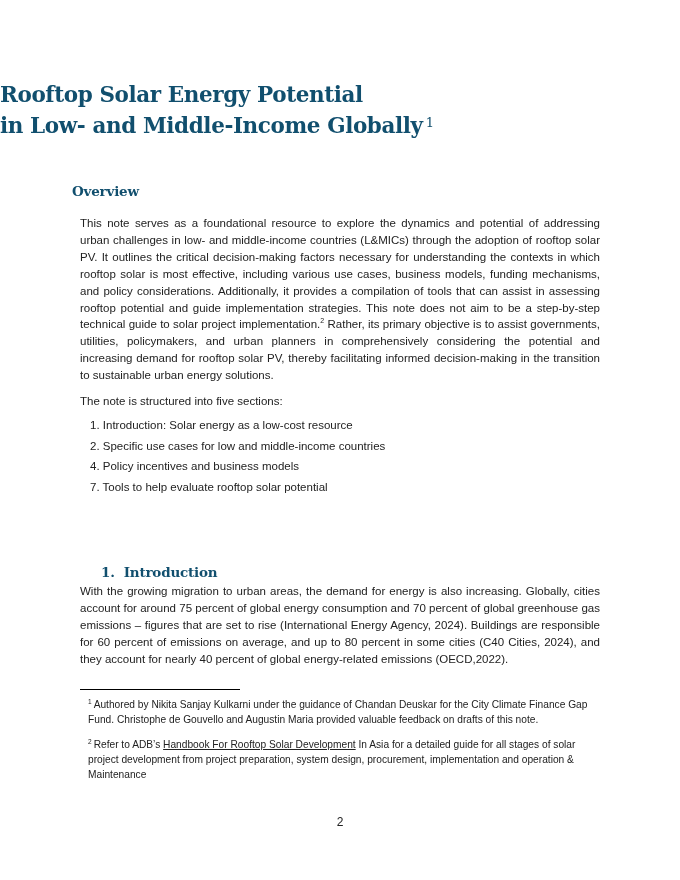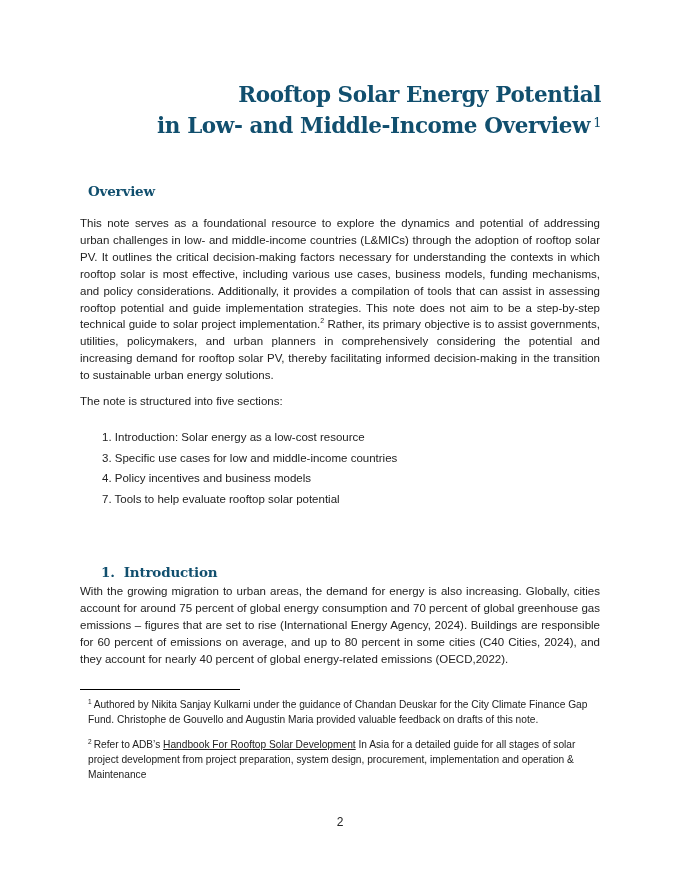--- a/index.html
+++ b/index.html
@@ -1,67 +1,67 @@
 <!DOCTYPE html>
 <html><head>
   <meta charset="utf-8">
   <style>
     html, body { margin: 0; padding: 0; background: #ffffff; }
     body { width: 680px; height: 880px; position: relative; overflow: hidden; }
     .page { position: absolute; left: 0; top: 0; width: 680px; height: 880px; background: #fff; }
     .title {
       position: absolute; left: 0; width: 601px; top: 81px;
-      text-align: right; color: #114f6e;
+      text-align: left; color: #114f6e;
       font-family: "DejaVu Serif", serif; font-weight: bold;
       font-size: 21.5px; line-height: 28px; letter-spacing: -0.4px;
     }
     .title sup { font-weight: normal; font-size: 13px; vertical-align: 6px; margin-left: 3px; }
     .h2 {
       position: absolute; color: #114f6e;
       font-family: "DejaVu Serif", serif; font-weight: bold; font-size: 13.5px;
       letter-spacing: -0.2px;
     }
     .body {
       position: absolute; left: 80px; width: 520px;
       font-family: "Liberation Sans", sans-serif; font-size: 11.5px; color: #222;
       line-height: 16.9px; text-align: justify;
     }
     .body sup { font-size: 7px; vertical-align: 5px; line-height: 0; }
-    .list { position: absolute; left: 90px; top: 417px; margin: 12px; padding: 0; list-style: none;
+    .list { position: absolute; left: 90px; top: 417px; margin: 0; padding: 0; list-style: none;
       font-family: "Liberation Sans", sans-serif; font-size: 11.5px; color: #222; }
     .list li { height: 20.6px; line-height: 16px; }
     .fn-rule { position: absolute; left: 80px; top: 689px; width: 160px; height: 1px; background: #000; }
     .fn {
       position: absolute; left: 88px; width: 515px;
       font-family: "Liberation Sans", sans-serif; font-size: 10.2px; color: #222; line-height: 15px;
     }
     .fn sup { font-size: 6.5px; vertical-align: 4px; line-height: 0; margin-right: 2px; }
     .fn a { color: #222; text-decoration: underline; }
     .pagenum { position: absolute; left: 0; width: 680px; top: 815px; text-align: center;
       font-family: "Liberation Sans", sans-serif; font-size: 12px; color: #222; }
   </style>
 </head>
 <body>
 
 <div class="page">
 
   <div class="title">
     <div>Rooftop Solar Energy Potential</div>
-    <div><span>in Low- and Middle-Income Overview</span><sup>1</sup></div>
+    <div><span>in Low- and Middle-Income Globally</span><sup>1</sup></div>
   </div>
 
-  <div class="h2" style="left:88px; top:183px;">Overview</div>
+  <div class="h2" style="left:72px; top:183px;">Overview</div>
 
   <div class="body" style="top:215px;"><span>This note serves as a foundational resource to explore the dynamics and potential of addressing urban challenges in low- and middle-income countries (L&amp;MICs) through the adoption of rooftop solar PV. It outlines the critical decision-making factors necessary for understanding the contexts in which rooftop solar is most effective, including various use cases, business models, funding mechanisms, and policy considerations. Additionally, it provides a compilation of tools that can assist in assessing rooftop potential and guide implementation strategies. This note does not aim to be a step-by-step technical guide to solar project implementation.</span><sup>2</sup><span> Rather, its primary objective is to assist governments, utilities, policymakers, and urban planners in comprehensively considering the potential and increasing demand for rooftop solar PV, thereby facilitating informed decision-making in the transition to sustainable urban energy solutions.</span></div>
 
   <div class="body" style="top:393px;">The note is structured into five sections:</div>
 
   <ul class="list">
     <li>1. Introduction: Solar energy as a low-cost resource</li>
-    <li>3. Specific use cases for low and middle-income countries</li>
+    <li>2. Specific use cases for low and middle-income countries</li>
     <li>4. Policy incentives and business models</li>
     <li>7. Tools to help evaluate rooftop solar potential</li>
   </ul>
 
   <div class="h2" style="left:101px; top:564px; white-space:pre;">1.  Introduction</div>
 
   <div class="body" style="top:583px;">With the growing migration to urban areas, the demand for energy is also increasing. Globally, cities account for around 75 percent of global energy consumption and 70 percent of global greenhouse gas emissions – figures that are set to rise (International Energy Agency, 2024). Buildings are responsible for 60 percent of emissions on average, and up to 80 percent in some cities (C40 Cities, 2024), and they account for nearly 40 percent of global energy-related emissions (OECD,2022).</div>
 
   <div class="fn-rule"></div>
 

